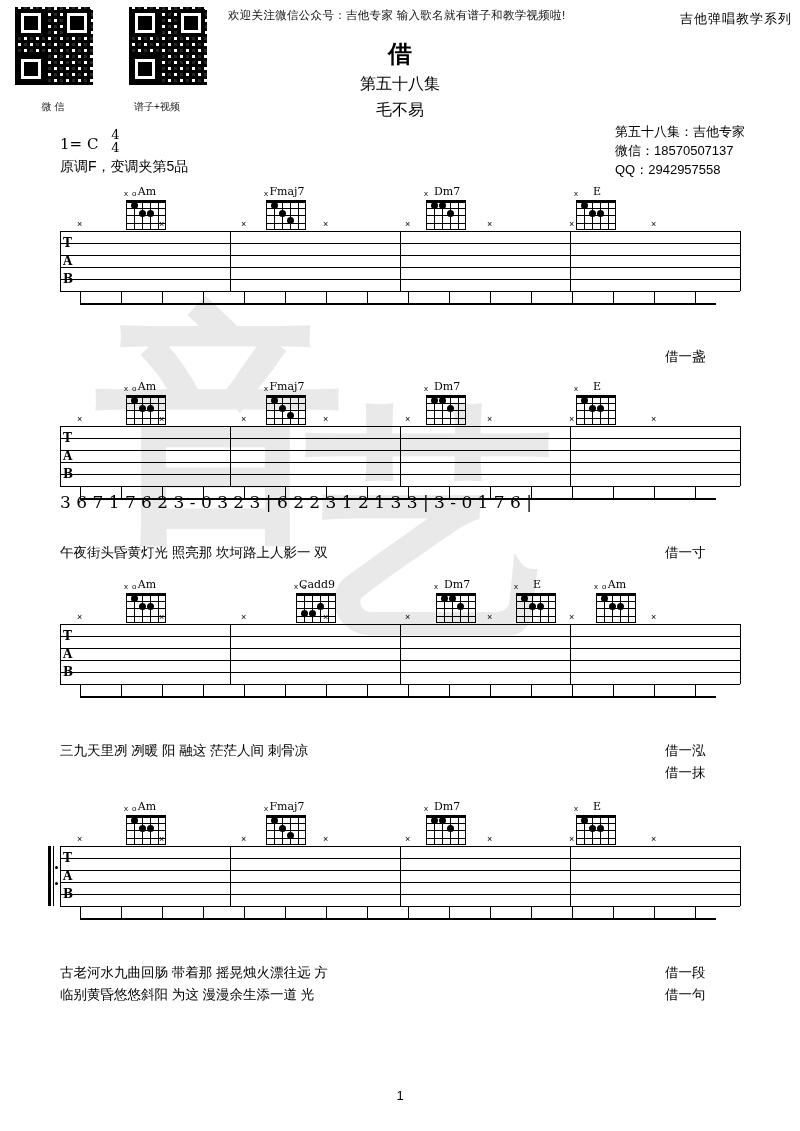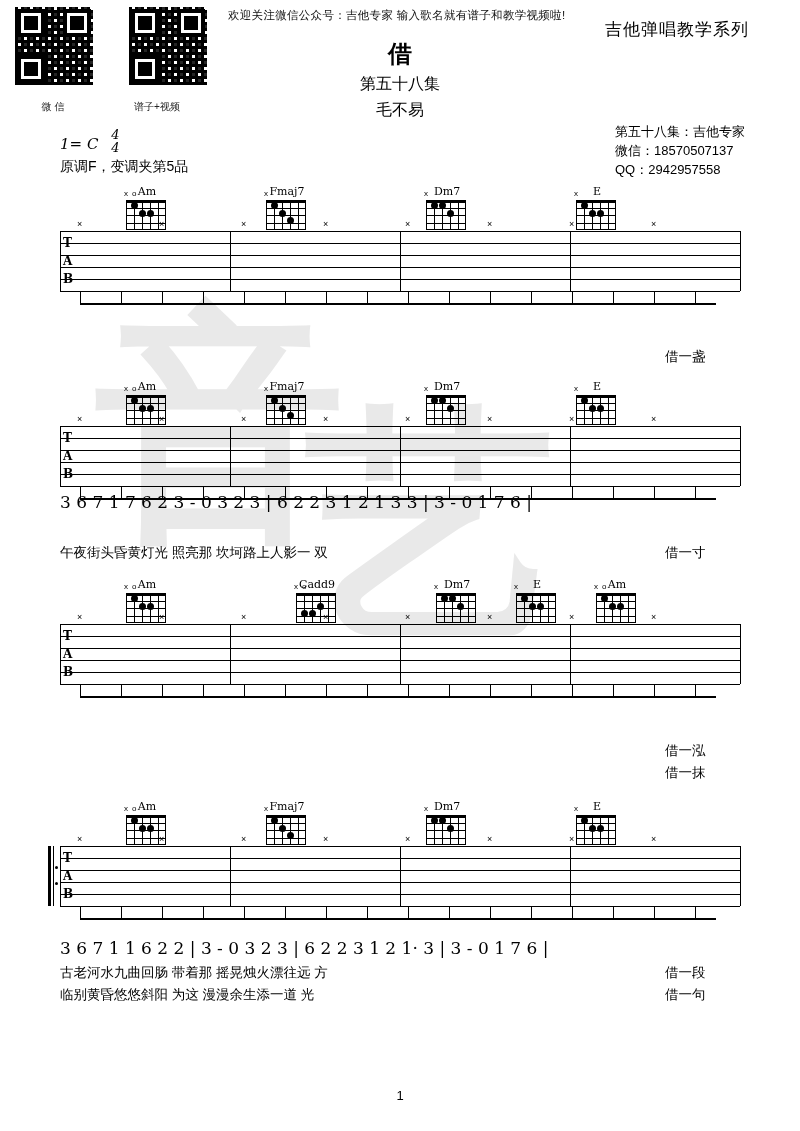--- a/index.html
+++ b/index.html
@@ -61,36 +61,36 @@
 
   .top-note{
     position:absolute;left:228px;top:8px;width:360px;
     font-size:11.5px;color:#111;letter-spacing:.3px;white-space:nowrap;
   }
   .brand{
     position:absolute;right:8px;top:2px;text-align:center;width:230px;
     font-family:"DejaVu Serif", serif;
   }
   .brand .b1{font-size:25px;font-weight:bold;letter-spacing:2px;}
-  .brand .b2{font-size:17px;margin-top:16px;letter-spacing:1px;}
+  .brand .b2{font-size:13px;margin-top:8px;letter-spacing:1px;text-align:right;}
 
   .song-title{
     position:absolute;left:0;right:0;top:38px;text-align:center;
     font-size:24px;font-weight:bold;font-family:"DejaVu Serif", serif;
   }
   .song-sub{
     position:absolute;left:0;right:0;top:74px;text-align:center;
     font-size:16px;font-family:"DejaVu Serif", serif;
   }
   .song-artist{
     position:absolute;left:0;right:0;top:100px;text-align:center;
     font-size:16px;font-family:"DejaVu Serif", serif;
   }
 
-  .key-line{position:absolute;left:60px;top:128px;font-size:15px;font-family:"DejaVu Serif",serif;font-style:italic;}
+  .key-line{position:absolute;left:60px;top:128px;font-size:15px;font-family:"DejaVu Serif",serif;}
   .key-line .frac{display:inline-block;vertical-align:-3px;margin-left:8px;text-align:center;line-height:1;font-size:13px;}
   .key-line .frac b{display:block;font-weight:normal;}
   .orig-line{position:absolute;left:60px;top:158px;font-size:14px;}
 
   .contact{position:absolute;right:55px;top:122px;text-align:left;font-size:13px;line-height:19px;}
 
   
   .system{position:absolute;left:0;width:800px;z-index:2;}
   .chordrow{position:absolute;left:0;top:0;width:800px;height:52px;}
   .chord{position:absolute;width:58px;text-align:center;}
@@ -565,20 +565,21 @@
         <div class="tick" style="left: 509px; top: -12px;">×</div>
         <div class="stem" style="left: 553px; top: 60px; height: 14px;"></div>
         <div class="tick" style="left: 550px; top: -12px;"></div>
         <div class="stem" style="left: 594px; top: 60px; height: 14px;"></div>
         <div class="tick" style="left: 591px; top: -12px;">×</div>
         <div class="stem" style="left: 635px; top: 60px; height: 14px;"></div>
         <div class="tick" style="left: 632px; top: -12px;"></div>
         <div class="beam" style="left: 20px; top: 72px; width: 636px;"></div>
       </div>
     </div>
+  <div class="lyricrow" id="lyr2" style="top:742px;">三九天里冽 冽暖  阳          融这   茫茫人间   刺骨凉</div>
   <div class="tailrow" id="tail2" style="top:742px;left:665px;">借一泓</div>
   <div class="tailrow" id="tail2b" style="top:764px;left:665px;">借一抹</div>
 
   <div class="system" id="sys3" style="top: 800px; height: 112px;">
       <div class="chordrow">
         <div class="chord" style="left: 118px;">
           <div class="cname">Am</div>
           <div class="diagram">
             <div class="grid"></div>
             <div class="v" style="left: 8px;"></div>
@@ -694,20 +695,19 @@
         <div class="tick" style="left: 632px; top: -12px;"></div>
         <div class="beam" style="left: 20px; top: 72px; width: 636px;"></div>
       </div>
       <div class="repeat" style="left: 48px; top: 46px;">
         <div class="thick"></div>
         <div class="thin"></div>
         <div class="d1"></div>
         <div class="d2"></div>
       </div>
     </div>
-  <div class="numrow" id="num3" style="top:938px;">3 6 7 1 1 6 2 2 | 3   -   0 3 2 3 | 6 2 2 3 1 2 1· 3 | 3   -   0 1 7 6 |</div>
   <div class="lyricrow" id="lyr3b" style="top:986px;">临别黄昏悠悠斜阳        为这   漫漫余生添一道 光</div>
   <div class="lyricrow" id="lyr3" style="top:964px;">古老河水九曲回肠        带着那   摇晃烛火漂往远  方</div>
   <div class="tailrow" id="tail3" style="top:964px;left:665px;">借一段</div>
   <div class="tailrow" id="tail3b" style="top:986px;left:665px;">借一句</div>
 
   <div class="footer-num">1</div>
 </div>
 
 </body></html>

